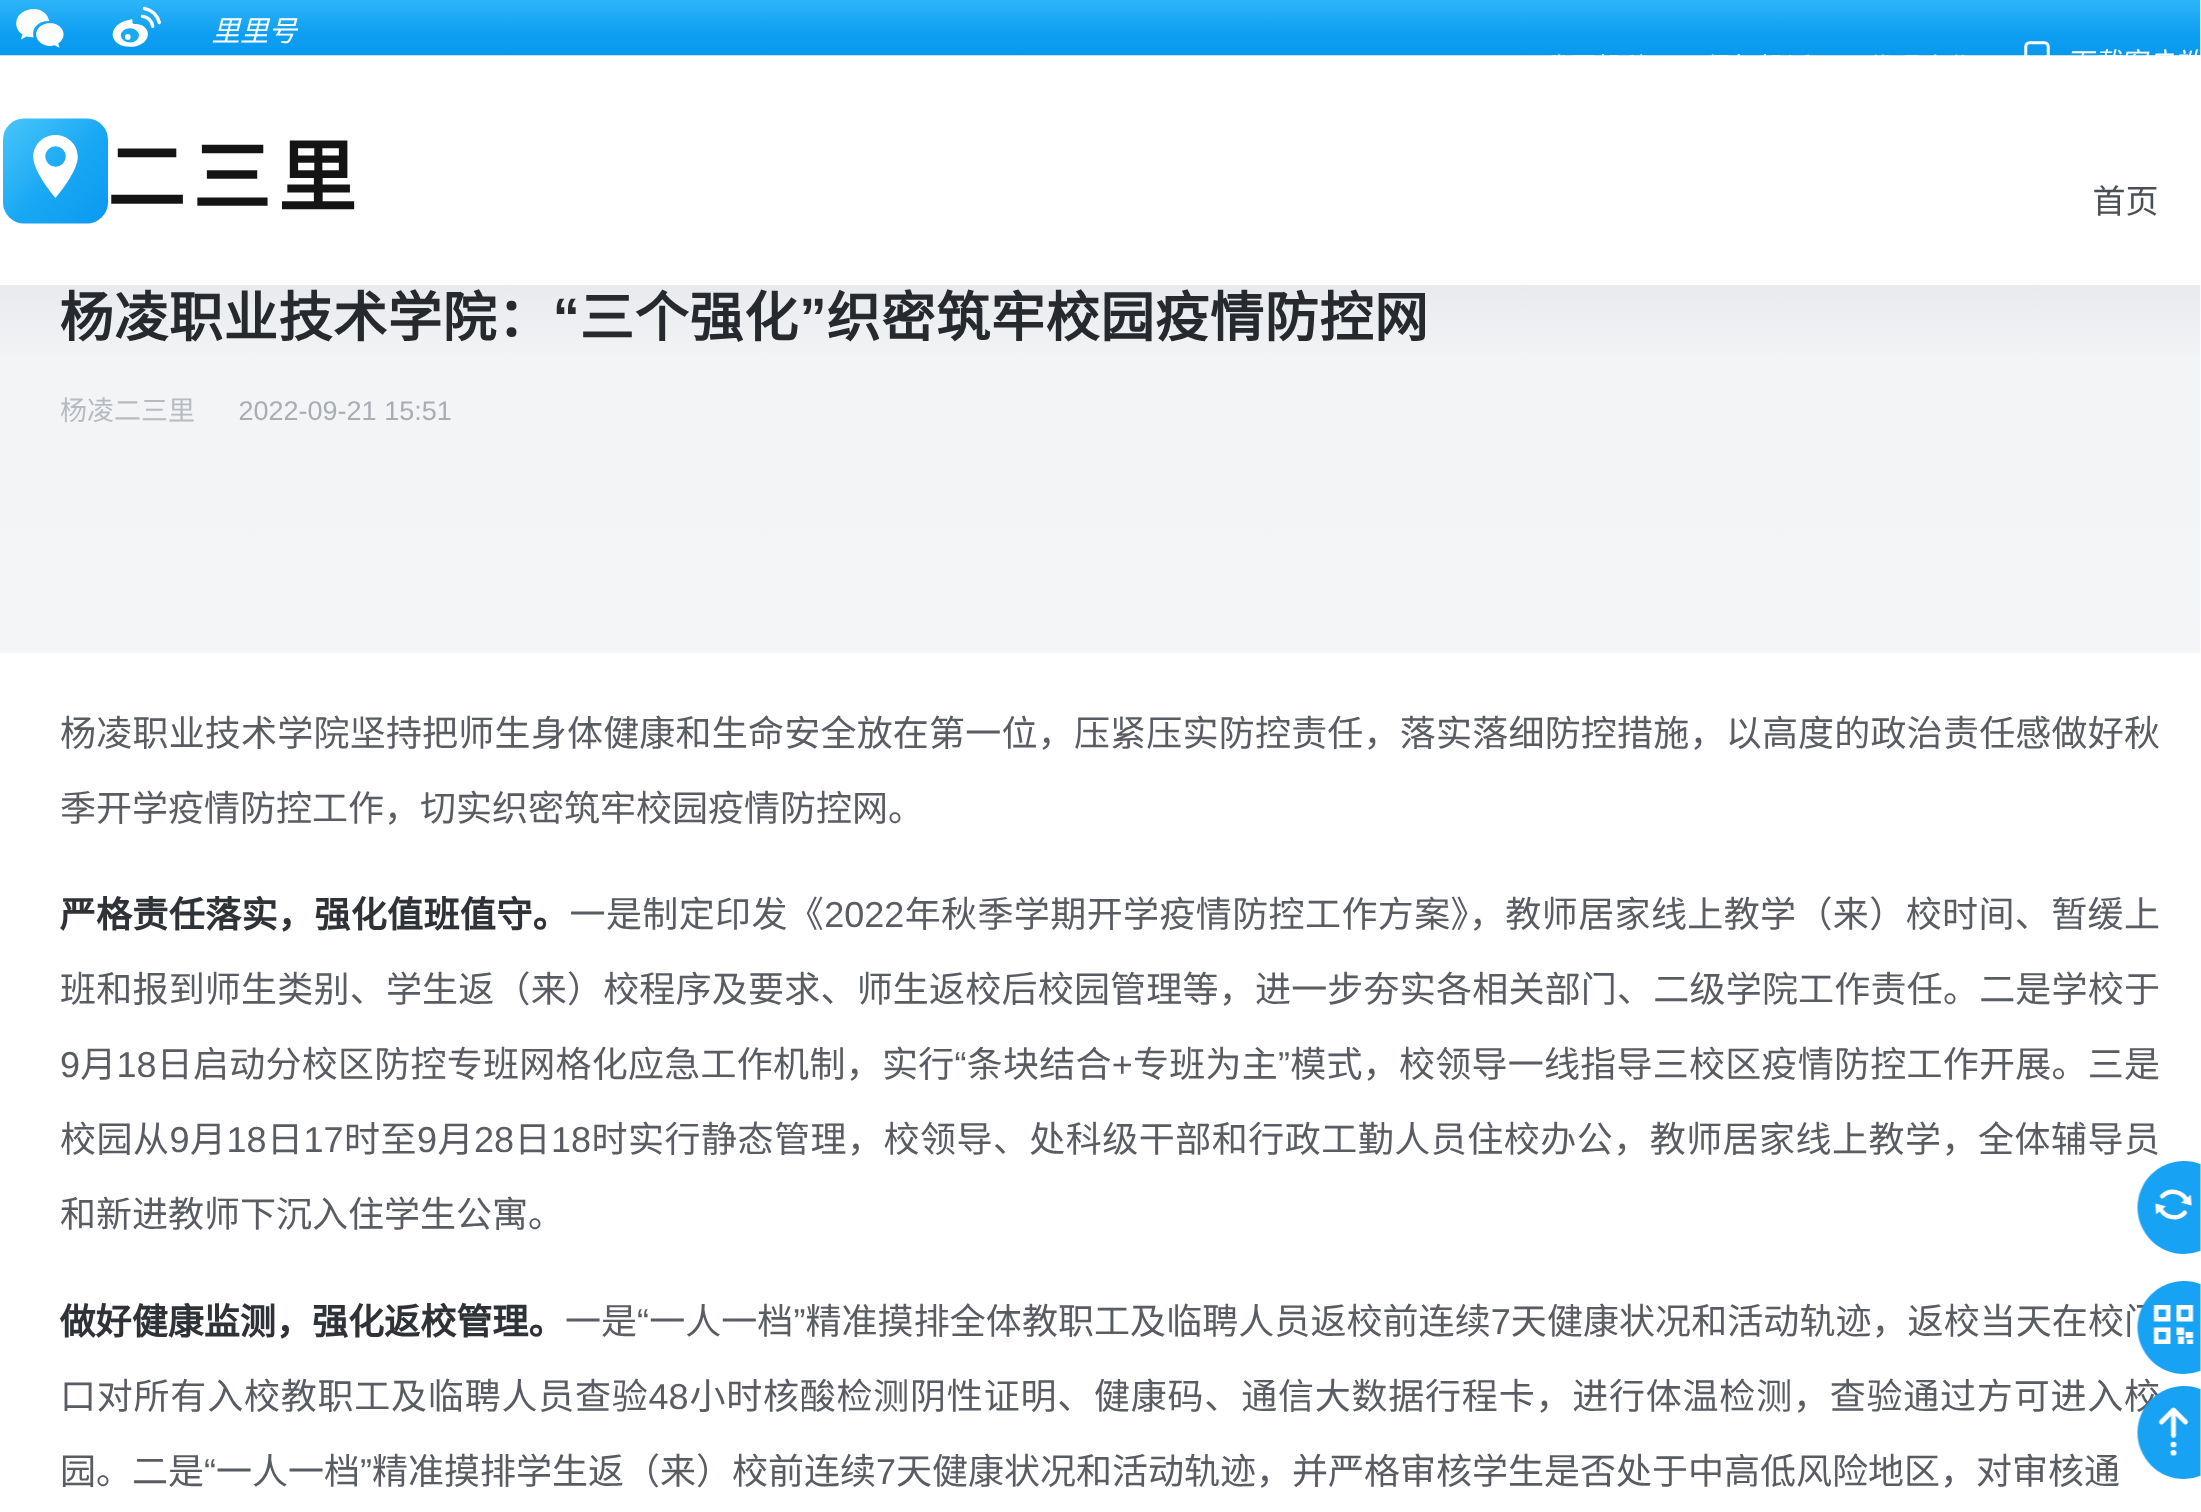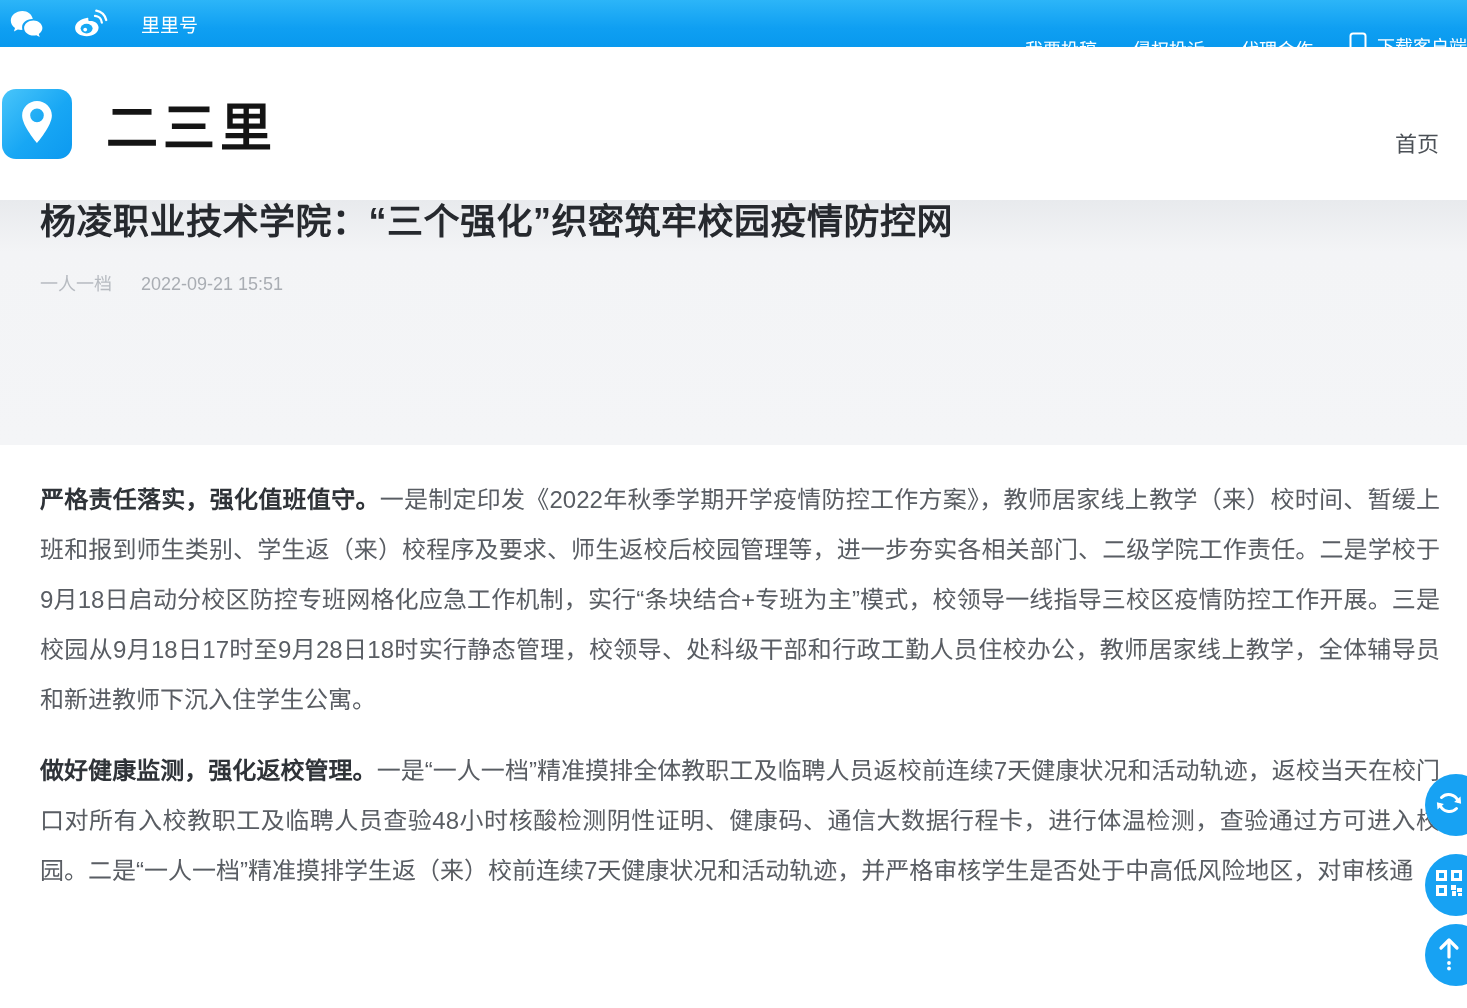--- a/index.html
+++ b/index.html
@@ -5,25 +5,26 @@
   html, body { margin:0; padding:0; }
   body {
     width:1467px; height:1008px; overflow:hidden;
     background:#ffffff;
     font-family:"Liberation Sans","DejaVu Sans",sans-serif;
   }
   a { text-decoration:none; color:inherit; cursor:pointer; }
 
   
   .topbar {
-    height:47px;
+    height:37px;
     background:linear-gradient(180deg,#2cb5f8 0%,#0f9ff2 60%,#0899ee 100%);
     display:flex; align-items:center;
     padding:0 0 0 10px; color:#fff;
     box-sizing:border-box;
+    font-style:italic;
   }
   .topbar-left { display:flex; align-items:center; gap:27px; }
   .topbar-icon { display:flex; align-items:center; }
   .channel { font-size:19px; margin-left:6px; }
   .topbar-right {
     margin-left:auto; display:flex; align-items:center; gap:36px;
     font-size:18px; padding-right:0; white-space:nowrap;margin-top:48px;
   }
   .download-link { display:flex; align-items:flex-start; gap:10px; }
 
@@ -34,21 +35,21 @@
     padding:0 28px 0 2px; box-sizing:border-box;
   }
   .logo {
     width:70px; height:70px; border-radius:14px;
     background:linear-gradient(135deg,#49c5fa 0%,#18a7f4 55%,#0c99f0 100%);
     display:flex; align-items:center; justify-content:center;
     flex:0 0 auto;
   }
   .brand {
     font-size:52px; font-weight:800; color:#141414;
-    margin-left:34px; letter-spacing:5px;
+    letter-spacing:5px;
   }
   .home-link { margin-left:auto; font-size:22px; color:#4b5056;margin-top:36px; }
 
   
   .hero {
     height:245px; box-sizing:border-box;
     background:linear-gradient(180deg,#e8eaed 0%,#f3f4f6 52px,#f4f5f7 100%);
     padding:0 40px;
   }
   .hero h1 {
@@ -127,26 +128,29 @@
       </svg>
     </span>
   </div>
   <a class="brand">二三里</a>
   <a class="home-link">首页</a>
 </div>
 
 <section class="hero">
   <h1>杨凌职业技术学院：“三个强化”织密筑牢校园疫情防控网</h1>
   <div class="byline">
-    <span class="author">一人一档</span>
+    <span class="author">杨凌二三里</span>
     <span class="date">2022-09-21 15:51</span>
   </div>
 </section>
 
 <main class="article">
+  <p>
+    <span>杨凌职业技术学院坚持把师生身体健康和生命安全放在第一位，压紧压实防控责任，落实落细防控措施，以高度的政治责任感做好秋季开学疫情防控工作，切实织密筑牢校园疫情防控网。</span>
+  </p>
   <p>
     <strong>严格责任落实，强化值班值守。</strong><span>一是制定印发《2022年秋季学期开学疫情防控工作方案》，教师居家线上教学（来）校时间、暂缓上班和报到师生类别、学生返（来）校程序及要求、师生返校后校园管理等，进一步夯实各相关部门、二级学院工作责任。二是学校于9月18日启动分校区防控专班网格化应急工作机制，实行“条块结合+专班为主”模式，校领导一线指导三校区疫情防控工作开展。三是校园从9月18日17时至9月28日18时实行静态管理，校领导、处科级干部和行政工勤人员住校办公，教师居家线上教学，全体辅导员和新进教师下沉入住学生公寓。</span>
   </p>
   <p>
     <strong>做好健康监测，强化返校管理。</strong><span>一是“一人一档”精准摸排全体教职工及临聘人员返校前连续7天健康状况和活动轨迹，返校当天在校门口对所有入校教职工及临聘人员查验48小时核酸检测阴性证明、健康码、通信大数据行程卡，进行体温检测，查验通过方可进入校园。二是“一人一档”精准摸排学生返（来）校前连续7天健康状况和活动轨迹，并严格审核学生是否处于中高低风险地区，对审核通</span>
   </p>
 </main>
 
 <div class="fab fab-refresh">
   <span>

